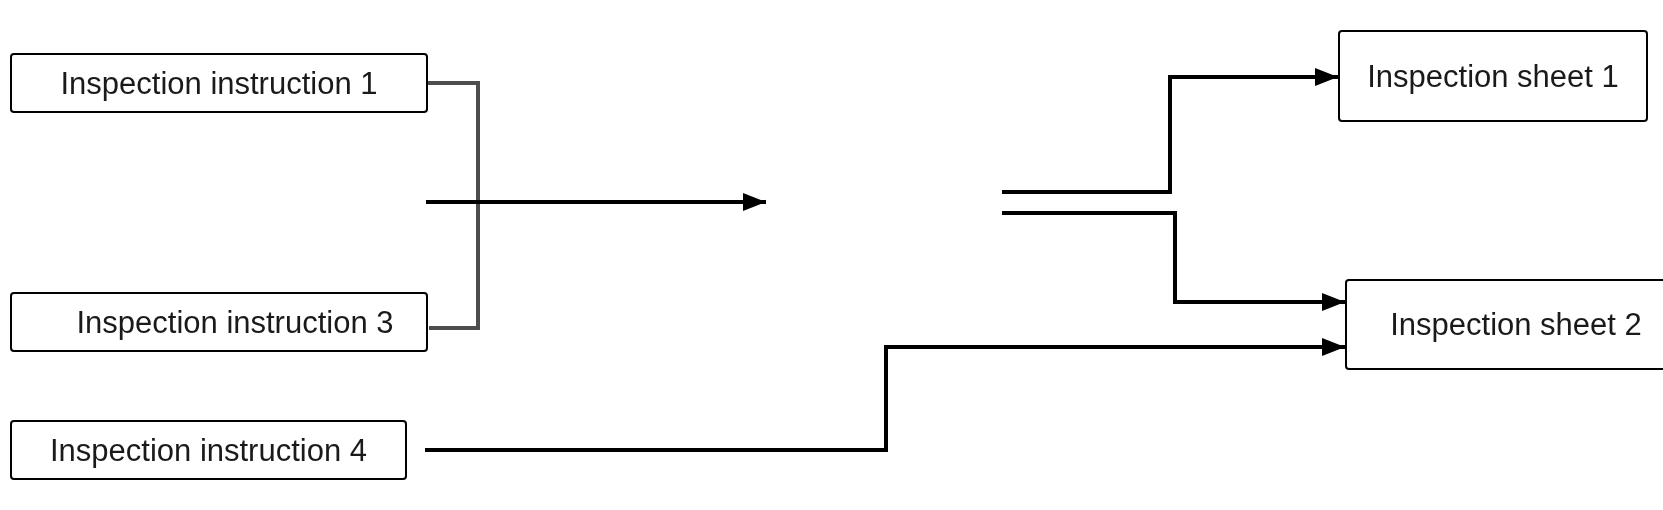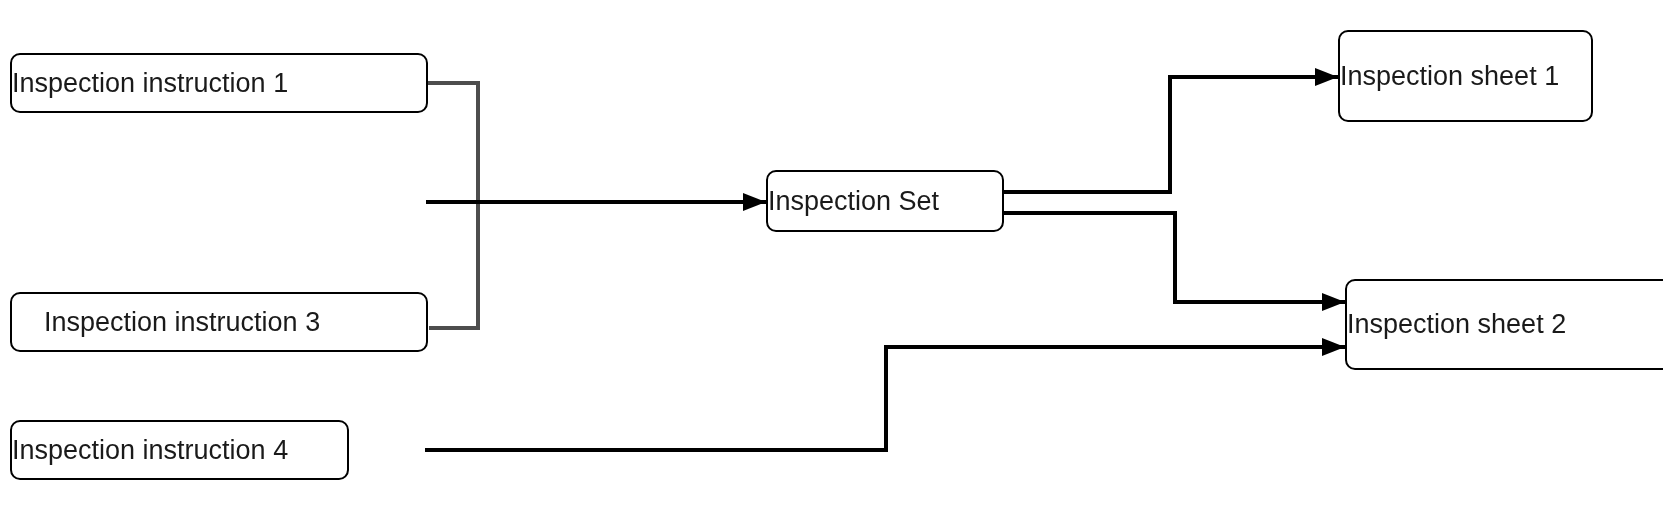--- a/index.html
+++ b/index.html
@@ -30,39 +30,40 @@
     width: 1663px;
     height: 510px;
     z-index: 1;
   }
   .node {
     position: absolute;
     z-index: 2;
     box-sizing: border-box;
     background: var(--node-fill);
     border: 2px solid var(--node-border);
-    border-radius: 10px;
+    border-radius: 4px;
     display: flex;
     align-items: center;
+    justify-content: center;
     color: var(--text);
-    font-size: 27px;
+    font-size: 31px;
     line-height: 1;
     white-space: nowrap;
     letter-spacing: 0px;
   }
   
   .node.instr { width: 418px; height: 60px; left: 10px; }
   #node-instruction1 { top: 53px; }
   #node-instruction2 { top: 172px; }
   #node-instruction3 { top: 292px; padding-left: 32px; }
-  #node-instruction4 { top: 420px; width: 339px; }
+  #node-instruction4 { top: 420px; width: 397px; }
   
   #node-set { left: 766px; top: 170px; width: 238px; height: 62px; }
   
-  #node-sheet1 { left: 1338px; top: 30px; width: 255px; height: 92px; }
+  #node-sheet1 { left: 1338px; top: 30px; width: 310px; height: 92px; }
   #node-sheet2 { left: 1345px; top: 279px; width: 342px; height: 91px; }
 
   .edge {
     fill: none;
     stroke: var(--arrow);
     stroke-width: 4;
   }
   .edge.bracket {
     stroke: var(--bracket);
   }
@@ -99,23 +100,20 @@
 
 
   <div class="node instr" id="node-instruction3">
     <span>Inspection instruction 3</span>
   </div>
 
   <div class="node instr" id="node-instruction4">
     <span>Inspection instruction 4</span>
   </div>
 
-  <div class="node" id="node-set">
-    <span>Inspection Set</span>
-  </div>
 
   <div class="node" id="node-sheet1">
     <span>Inspection sheet 1</span>
   </div>
 
   <div class="node" id="node-sheet2">
     <span>Inspection sheet 2</span>
   </div>
 
 </div>

